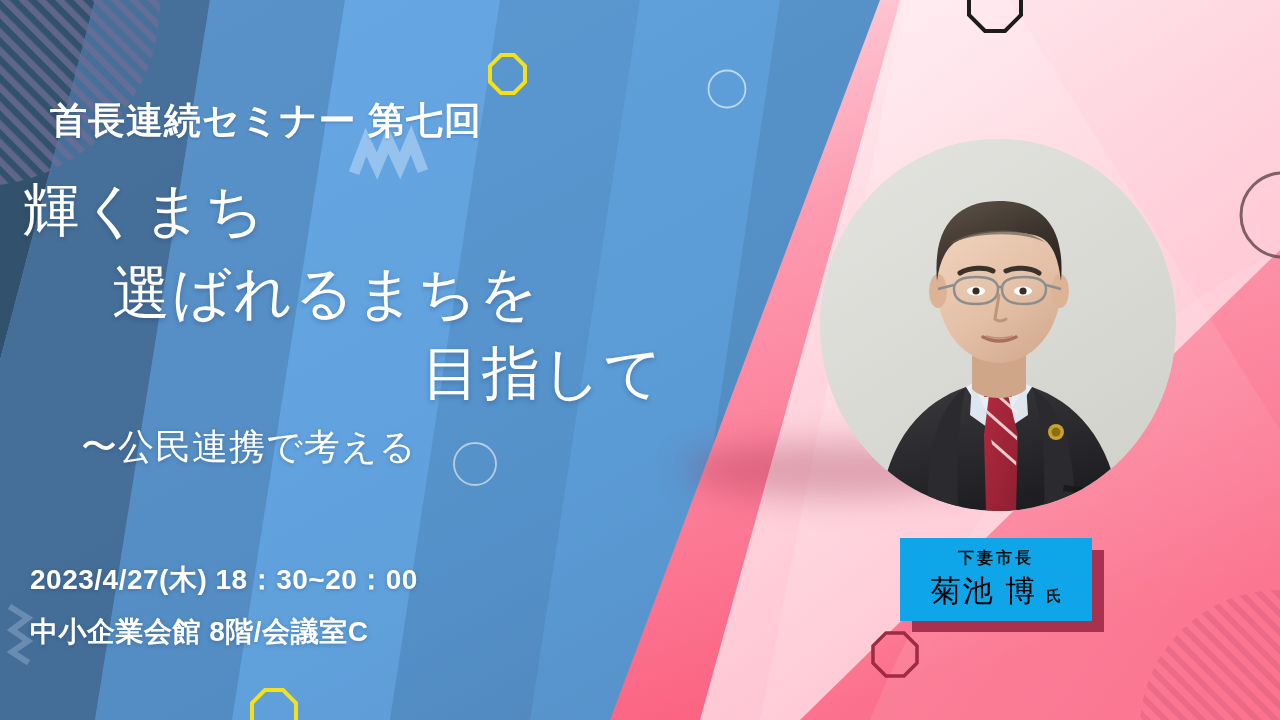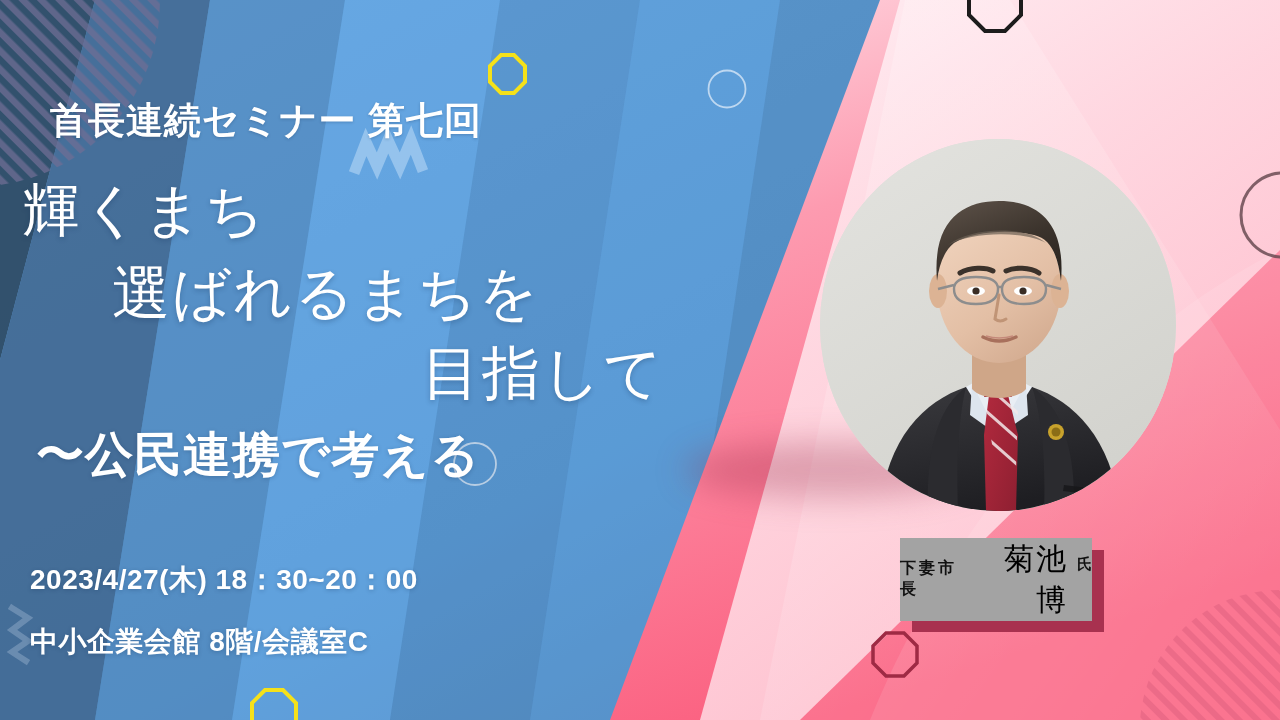--- a/index.html
+++ b/index.html
@@ -58,40 +58,41 @@
     white-space: nowrap;
     text-shadow: 0 2px 5px rgba(20,50,90,.30);
   }
   .headline.l1 { left: 22px;  top: 172px; }
   .headline.l2 { left: 112px; top: 255px; }
   .headline.l3 { left: 422px; top: 335px; }
 
   .subline {
     position: absolute;
     color: #ffffff;
-    font-size: 48px;
-    font-weight: bold;
+    font-size: 36px;
+    font-weight: normal;
     letter-spacing: 1px;
     white-space: nowrap;
     text-shadow: 0 1px 4px rgba(20,50,90,.28);
+    margin-left: 45px;
   }
   .subline.s1 { left: 36px;  top: 423px; }
   .subline.s2 { left: 186px; top: 479px; }
 
   .infoline {
     position: absolute;
     color: #ffffff;
     font-size: 28px;
     font-weight: bold;
     letter-spacing: 0.5px;
     white-space: nowrap;
     text-shadow: 0 1px 4px rgba(20,50,90,.30);
   }
   .infoline.i1 { left: 30px; top: 561px; }
-  .infoline.i2 { left: 30px; top: 613px; margin-top: 10px; }
+  .infoline.i2 { left: 30px; top: 613px; }
 
   
   .portrait-shadow {
     position: absolute;
     left: 685px;
     top: 442px;
     width: 290px;
     height: 56px;
     border-radius: 50%;
     background: rgba(150, 40, 70, 0.30);
@@ -121,24 +122,24 @@
     height: 82px;
     background: #a8314f;
     z-index: 45;
   }
   .plate {
     position: absolute;
     left: 900px;
     top: 538px;
     width: 192px;
     height: 83px;
-    background: #a3a3a3;
+    background: #0ea5e9;
     z-index: 46;
     display: flex;
-    flex-direction: row;
+    flex-direction: column;
     align-items: center;
     justify-content: center;
   }
   .plate-title {
     font-size: 16px;
     font-weight: bold;
     color: #111111;
     letter-spacing: 3px;
     margin-bottom: 2px;
   }

